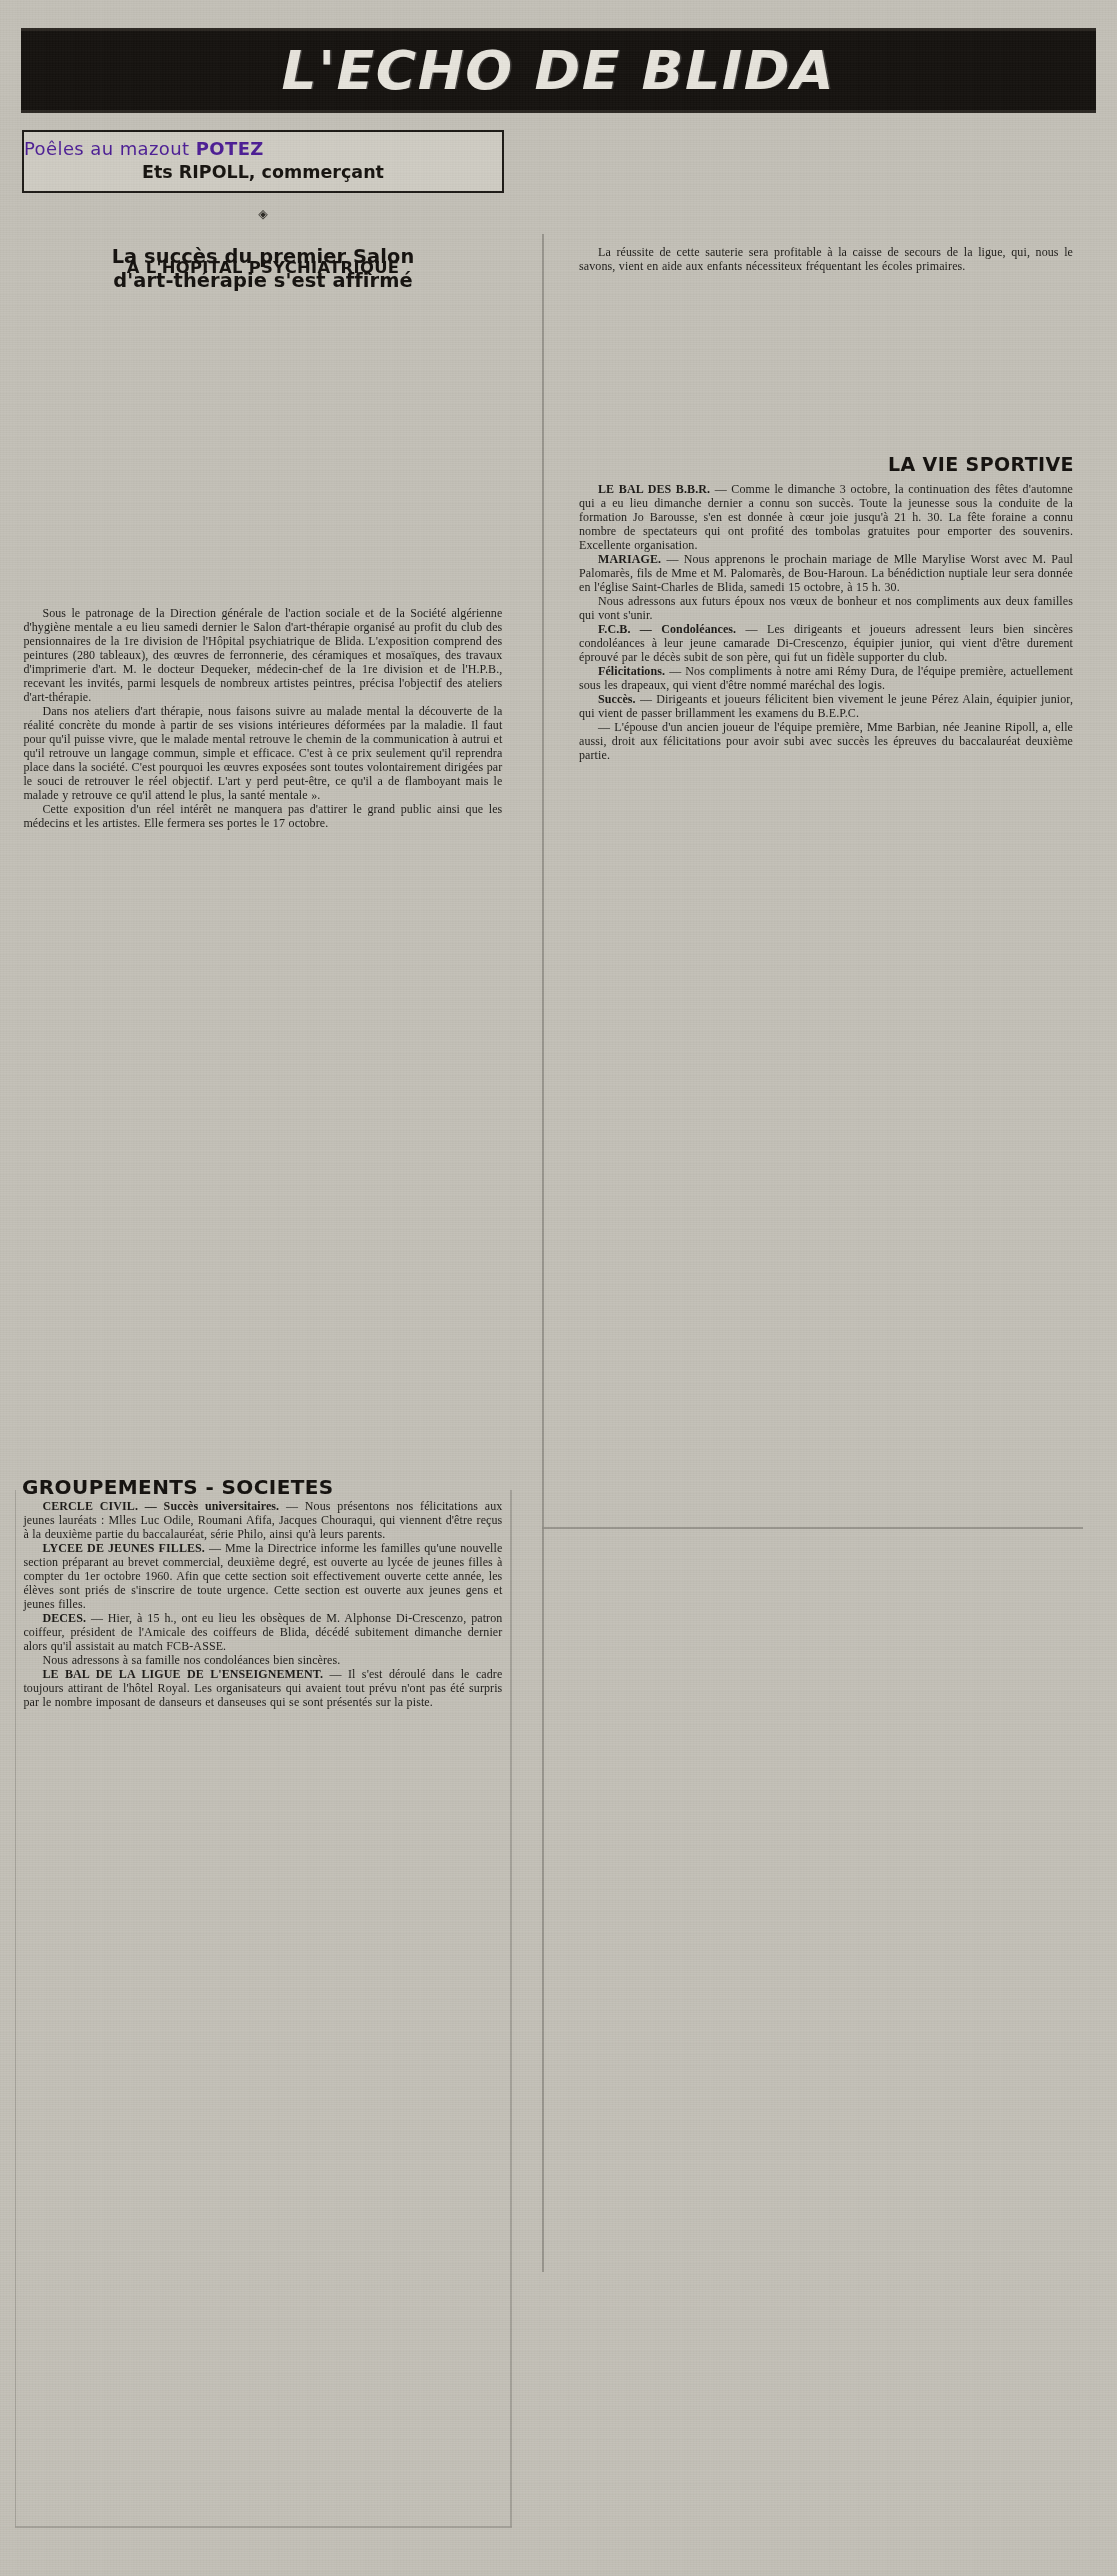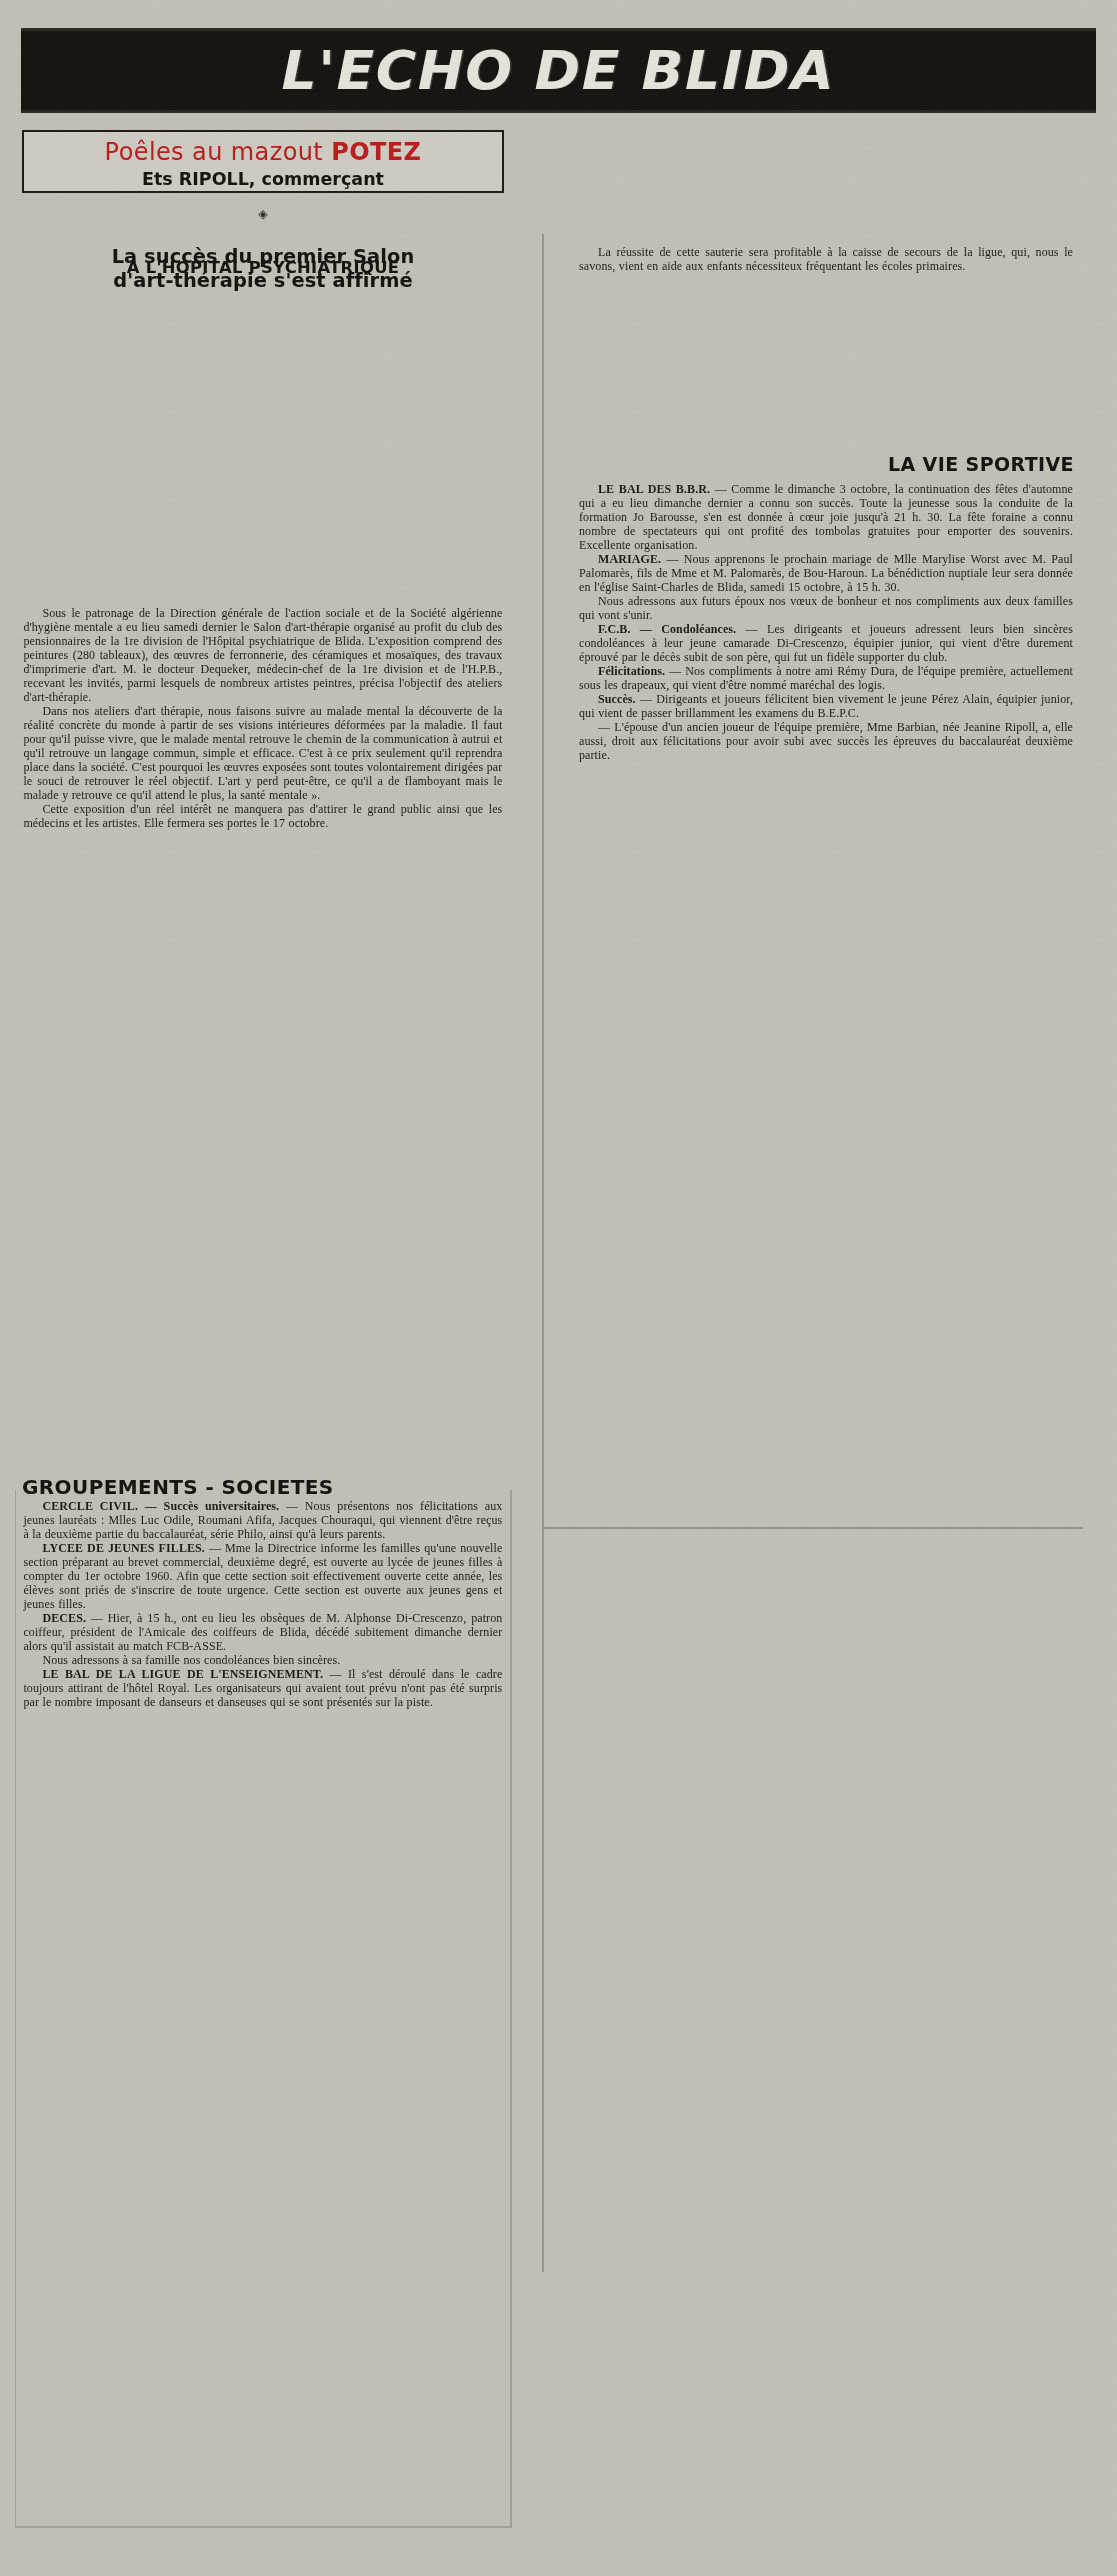--- a/index.html
+++ b/index.html
@@ -83,25 +83,25 @@
     left: 22px;
     top: 130px;
     width: 482px;
     height: 63px;
     border: 2.2px solid #1d1a16;
     background: #cfccc3;
     box-sizing: border-box;
     padding-top: 5.8px;
   }
   .adbox .l1 {
-    text-align: center;
-    font-family: "DejaVu Sans", sans-serif;
-    font-size: 24px;
+    text-align: left;
+    font-family: "DejaVu Sans", sans-serif;
+    font-size: 18px;
     letter-spacing: 0.4px;
-    color: #b91c1c;
+    color: #4c1d95;
   }
   .adbox .l1 .strong { font-weight: bold; }
   .adbox .l2 {
     text-align: center;
     font-family: "DejaVu Sans", sans-serif;
     font-size: 17.5px;
     font-weight: bold;
     color: #16130f;
     margin-top: 2.9px;
   }

